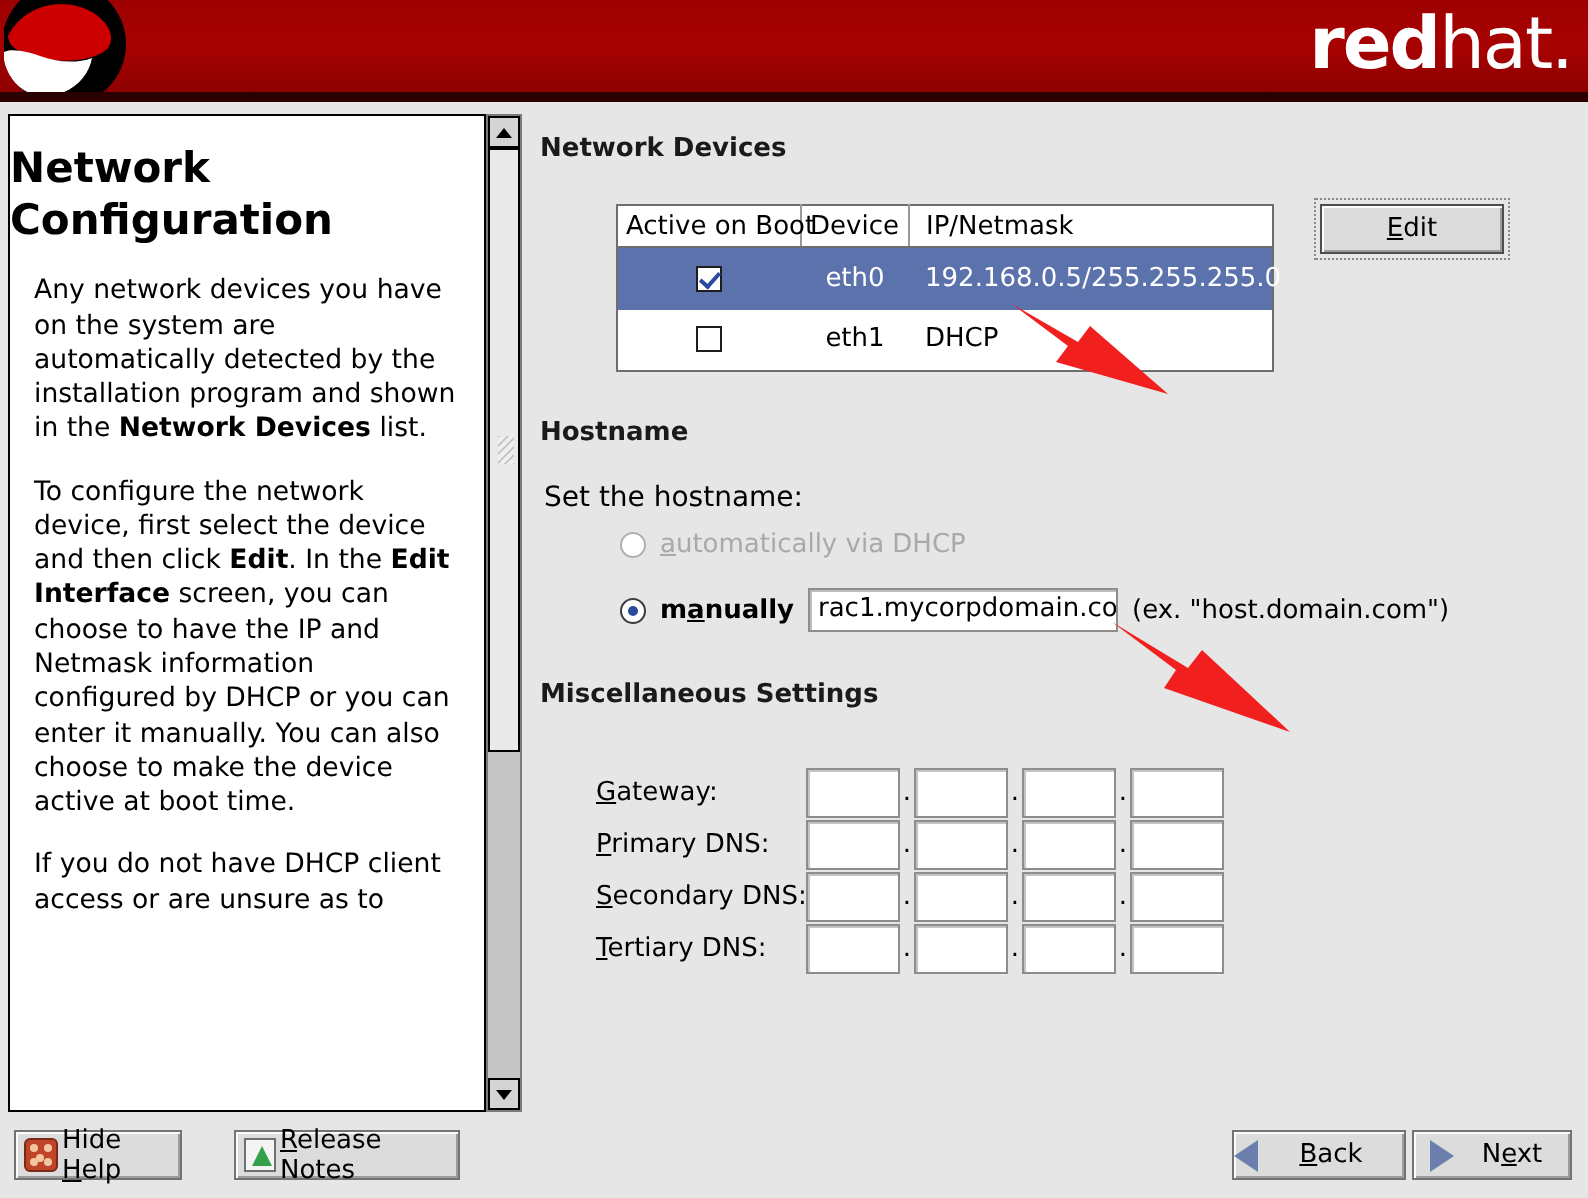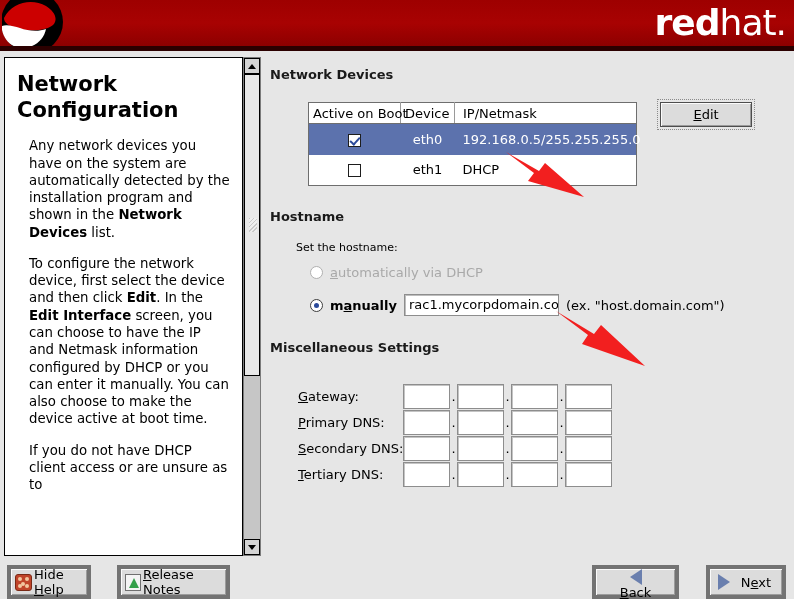--- a/index.html
+++ b/index.html
@@ -55,21 +55,21 @@
   #help-panel {
     position: absolute;
     left: 4px; top: 57px;
     width: 239px; height: 499px;
     background: #ffffff;
     border: 1px solid #000000;
     overflow: hidden;
     box-sizing: border-box;
   }
   #help-inner {
-    padding: 10px 12px 0 12px;
+    padding: 10px 12px 0 0;
   }
   #help-title {
     font-size: 21px;
     font-weight: bold;
     line-height: 1.22;
     margin: 4px 0 14px 0;
     word-spacing: 2px;
   }
   .help-para {
     font-size: 13.3px;
@@ -208,21 +208,21 @@
     box-shadow: inset 1px 1px 0 #fbfbfb, inset -1px -1px 0 #9c9c9c;
     box-sizing: border-box;
     display: flex; align-items: center; justify-content: center;
     font-size: 13px;
     outline: 1px dotted #8a8a8a;
     outline-offset: 2px;
   }
 
   
   #hostname-title { position: absolute; left: 0px; top: 152px; }
-  #set-hostname-label { position: absolute; left: 26px; top: 184px; font-size: 11px; }
+  #set-hostname-label { position: absolute; left: 2px; top: 184px; font-size: 14px; }
 
   .radio-row {
     position: absolute;
     display: flex;
     align-items: center;
     font-size: 13px;
   }
   .radio {
     width: 13px; height: 13px;
     border-radius: 50%;
@@ -317,31 +317,31 @@
   
   #bottom-bar {
     position: absolute;
     left: 0; top: 560px;
     width: 794px; height: 39px;
     background: #e6e6e6;
   }
   .btn {
     position: absolute;
     background: #dcdcdc;
-    border: 4px solid #737373;
+    border: 1px solid #737373;
     box-shadow: inset 1px 1px 0 #fbfbfb, inset -1px -1px 0 #9c9c9c;
     box-sizing: border-box;
     display: flex;
     align-items: center;
     font-size: 13px;
-    height: 34px;
+    height: 25px;
   }
   #btn-hide-help { left: 7px; top: 5px; width: 84px; padding-left: 4px; }
   #btn-release-notes { left: 117px; top: 5px; width: 113px; padding-left: 4px; }
-  #btn-back { left: 592px; top: 5px; width: 87px; padding-left: 0; flex-direction: column; }
+  #btn-back { left: 616px; top: 5px; width: 87px; padding-left: 0; }
   #btn-next { left: 706px; top: 5px; width: 80px; padding-left: 8px; }
 
   .btn-label { flex: 1; text-align: center; }
   #btn-hide-help .btn-label,
   #btn-release-notes .btn-label { text-align: left; padding-left: 2px; }
 
   .icon-hidehelp {
     width: 17px; height: 17px;
     flex: none;
     border-radius: 3px;

